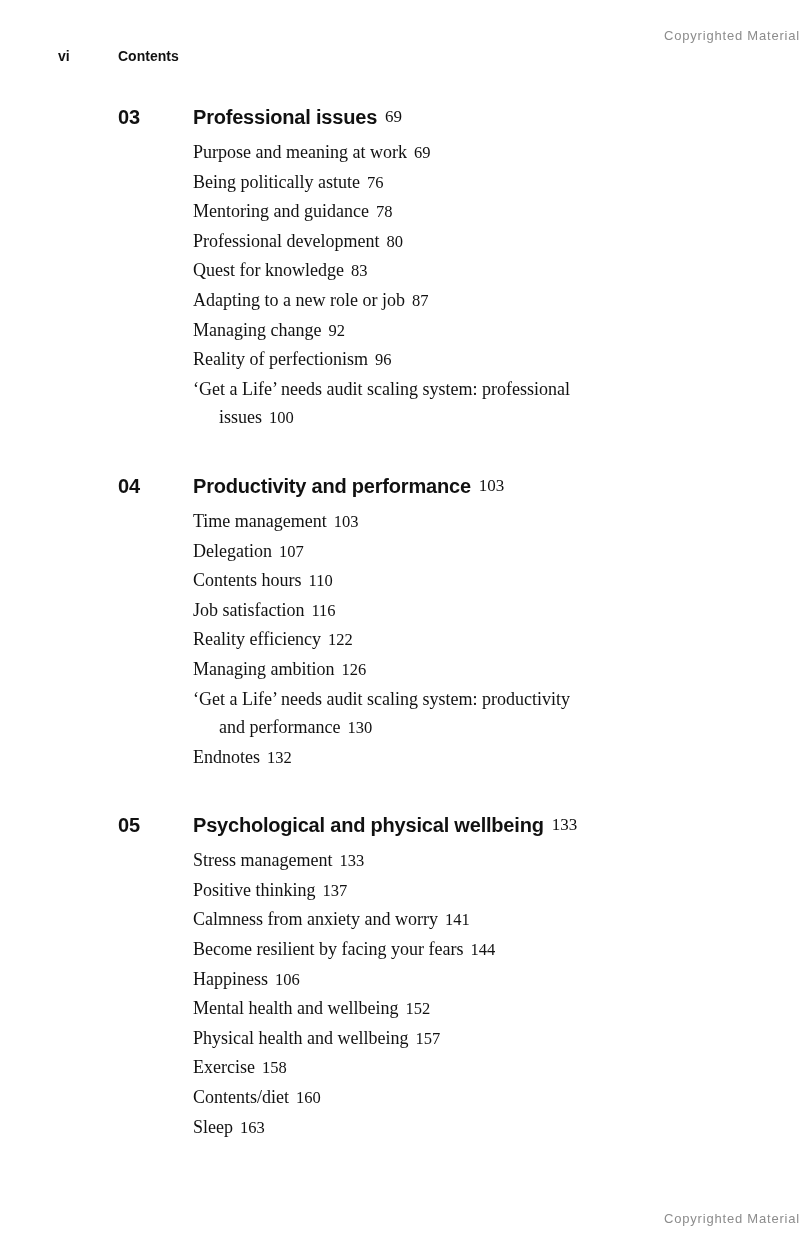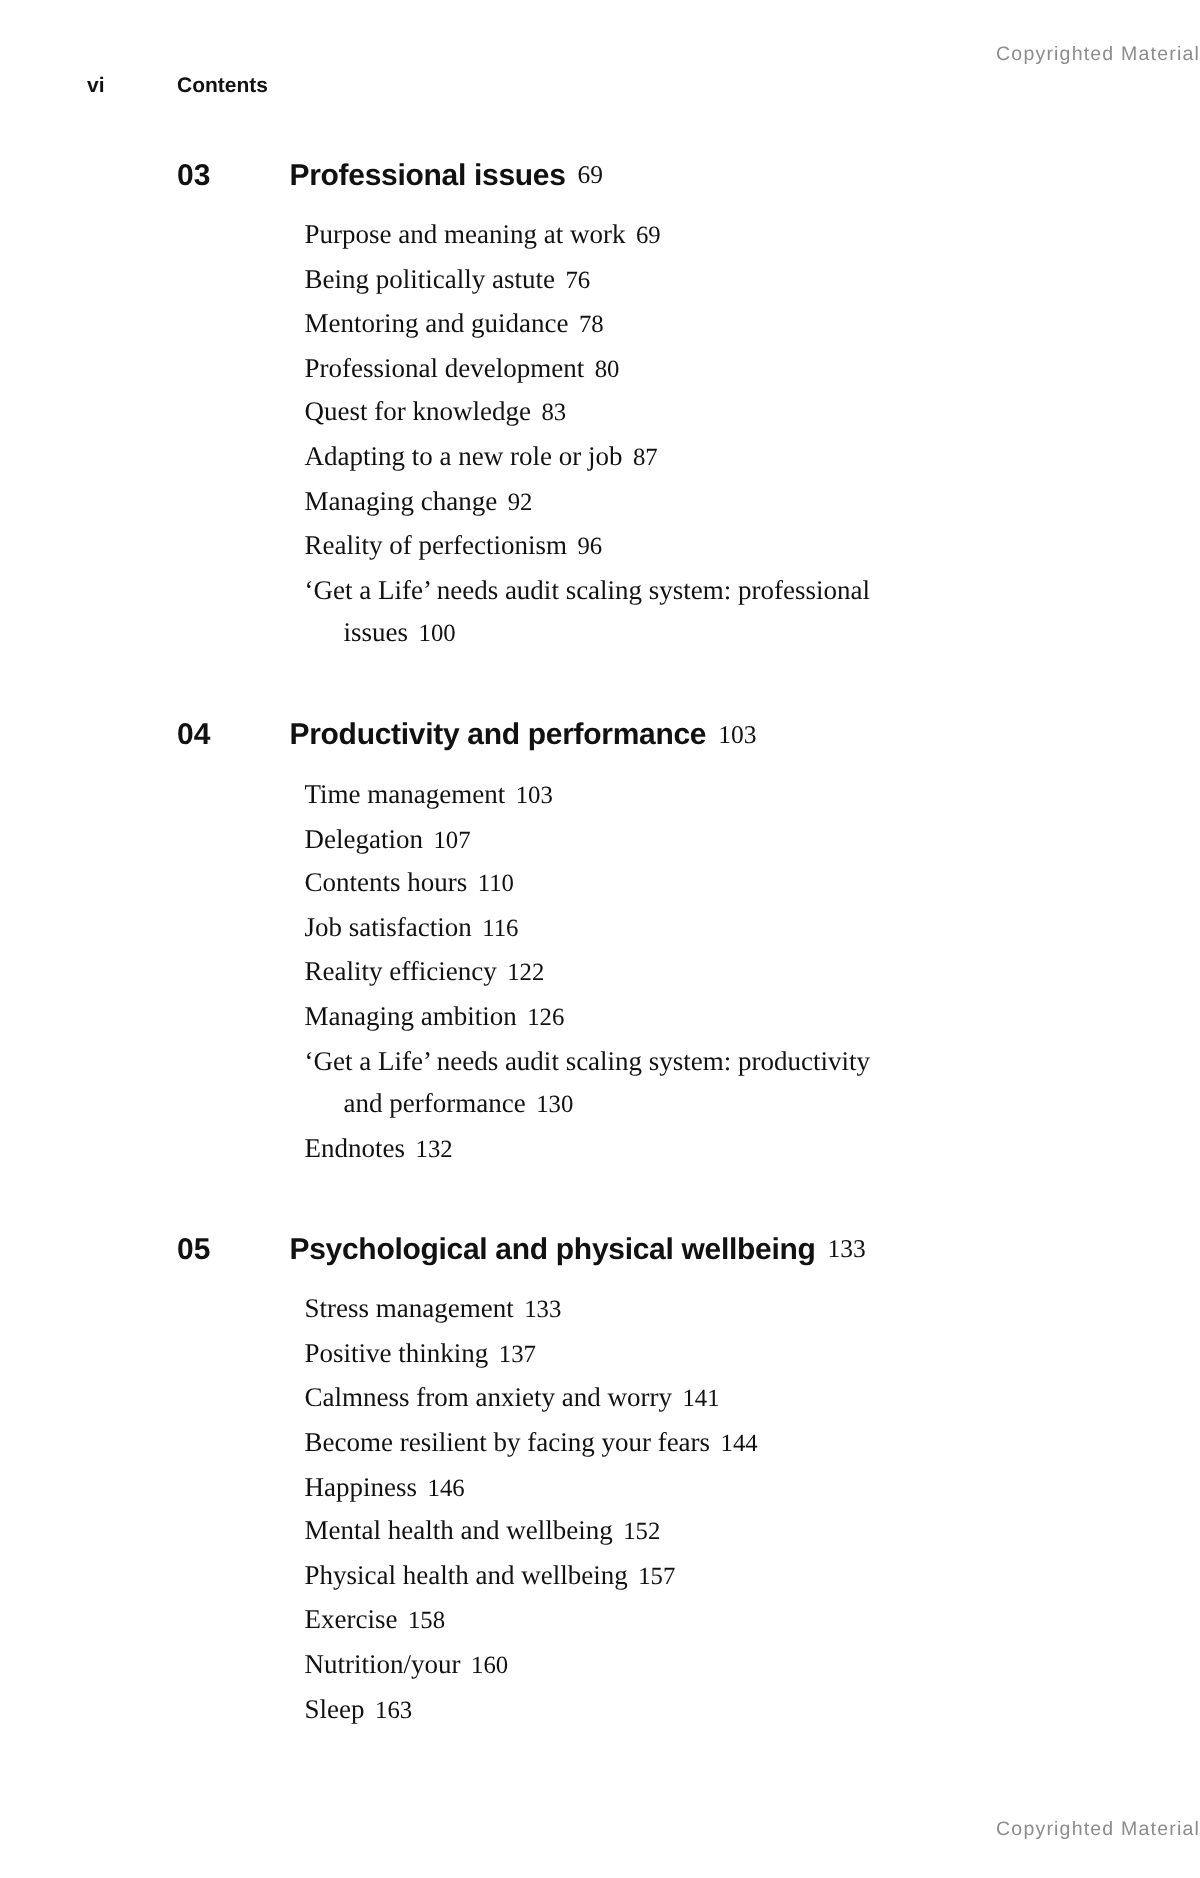--- a/index.html
+++ b/index.html
@@ -71,21 +71,21 @@
   }
   .chapter-page {
     font-family: "Liberation Serif", serif;
     font-weight: normal;
     font-size: 17px;
     margin-left: 8px;
   }
 
   ul.entries {
     list-style: none;
-    margin: 10px;
+    margin: 0;
     padding: 0 0 0 75px;
     width: 545px;
   }
   li.entry {
     font-size: 18px;
     line-height: 28.6px;
     padding-left: 26px;
     text-indent: -26px;
   }
   .entry-page {
@@ -206,37 +206,37 @@
 
   <li class="entry">
     <span class="entry-text">Calmness from anxiety and worry</span><span class="entry-page">141</span>
   </li>
 
   <li class="entry">
     <span class="entry-text">Become resilient by facing your fears</span><span class="entry-page">144</span>
   </li>
 
   <li class="entry">
-    <span class="entry-text">Happiness</span><span class="entry-page">146</span>
+    <span class="entry-text">Happiness</span><span class="entry-page">106</span>
   </li>
 
   <li class="entry">
     <span class="entry-text">Mental health and wellbeing</span><span class="entry-page">152</span>
   </li>
 
   <li class="entry">
     <span class="entry-text">Physical health and wellbeing</span><span class="entry-page">157</span>
   </li>
 
   <li class="entry">
     <span class="entry-text">Exercise</span><span class="entry-page">158</span>
   </li>
 
   <li class="entry">
-    <span class="entry-text">Nutrition/your</span><span class="entry-page">160</span>
+    <span class="entry-text">Contents/diet</span><span class="entry-page">160</span>
   </li>
 
   <li class="entry">
     <span class="entry-text">Sleep</span><span class="entry-page">163</span>
   </li>
 </ul>
   </section>
 </main>
 
 <div class="copyright bottom">Copyrighted Material</div>

